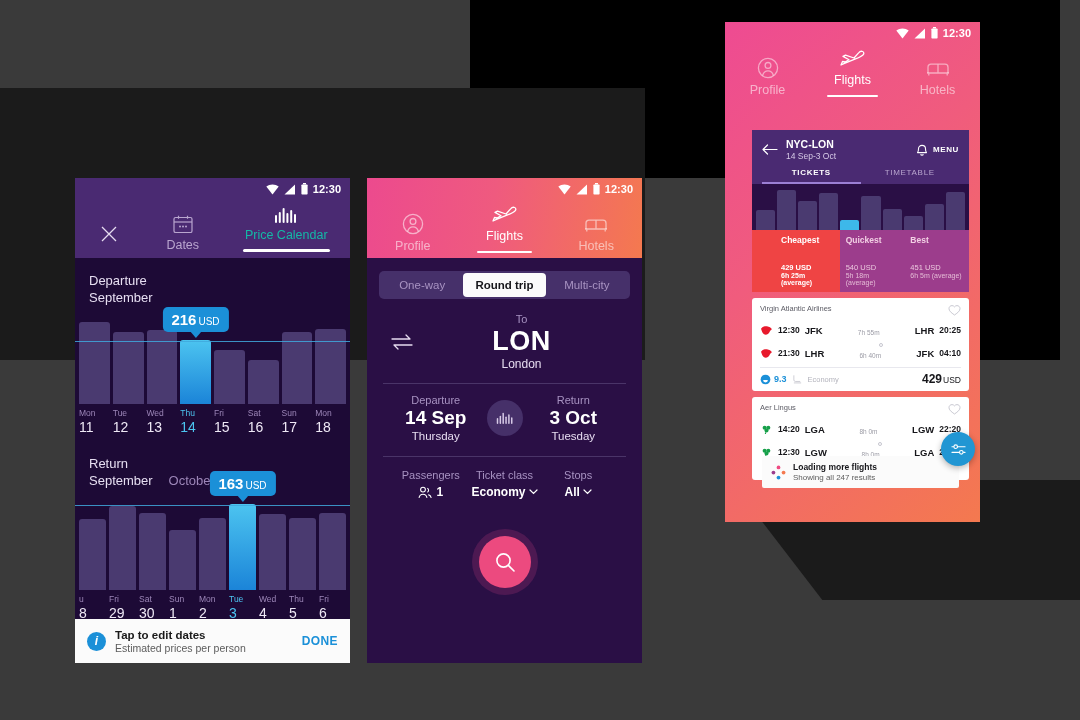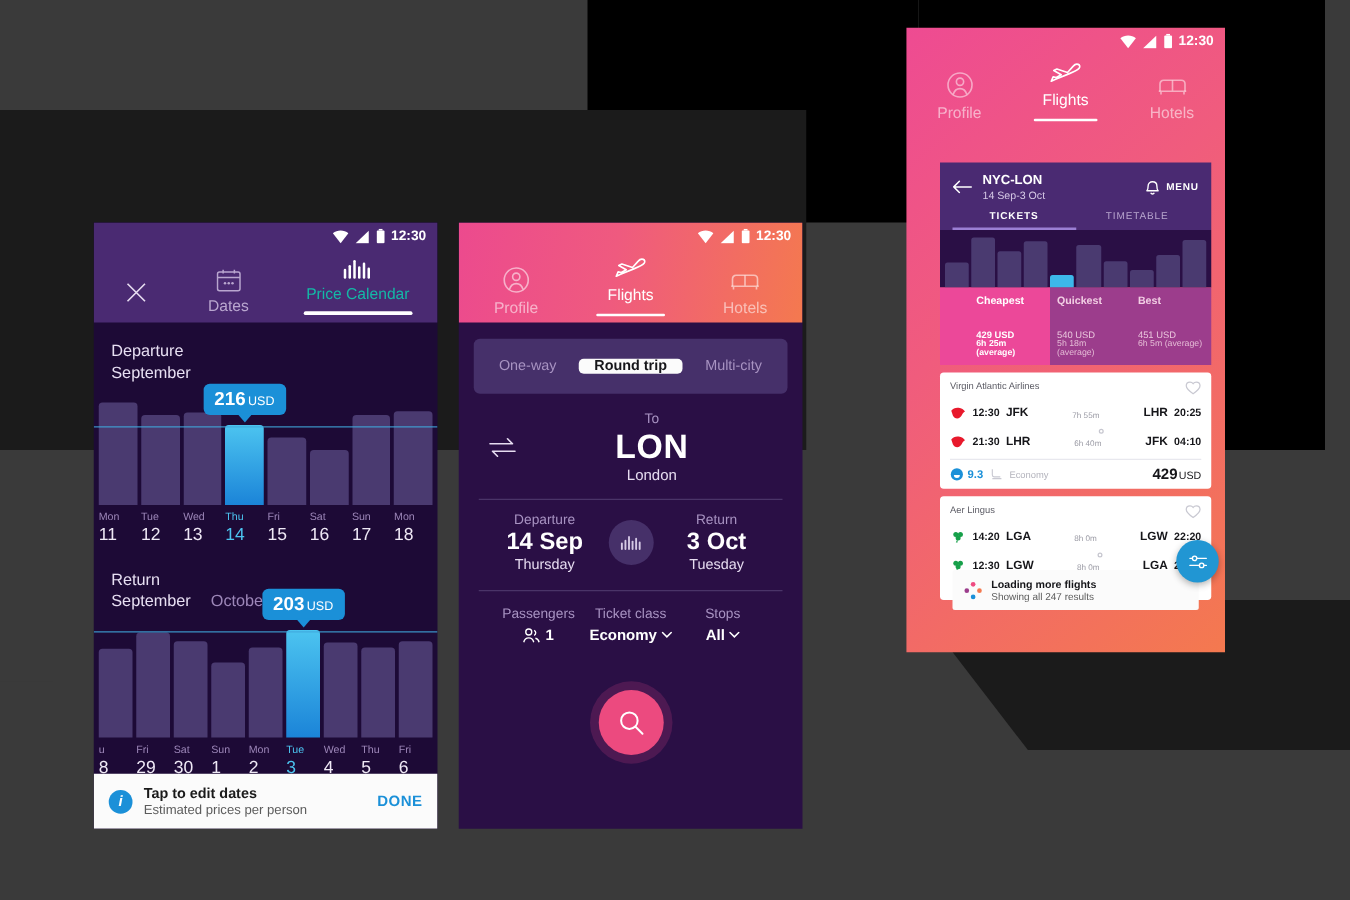--- a/index.html
+++ b/index.html
@@ -82,21 +82,21 @@
   .p1-done { margin-left:auto; color:#1b90d8; font-size:12px; font-weight:700; letter-spacing:.4px; }
 
   
   #phone2 { left:367px; top:178px; width:275px; height:485px; background:#2a0f45; }
   .grad-head { background:linear-gradient(100deg,#ec4a8e 0%,#ef5a7f 45%,#f4794f 100%); }
   .nav3 { display:flex; height:58px; align-items:flex-end; }
   .nav3 .item { flex:1; display:flex; flex-direction:column; align-items:center; gap:4px; padding-bottom:5px; }
   .nav3 .lbl { font-size:12.5px; color:#ffffff; opacity:.55; }
   .nav3 .item.active .lbl { opacity:1; }
   .nav3ul { height:2.5px; background:#fff; border-radius:2px; width:60%; margin:4px auto 0; }
-  .segbar { margin:13px 12px 0; background:#46306a; border-radius:5px; height:44px; display:flex; padding:2px;align-items:center; }
+  .segbar { margin:13px 12px 0; background:#46306a; border-radius:5px; height:28px; display:flex; padding:2px; }
   .seg { flex:1; display:flex; align-items:center; justify-content:center; font-size:11.5px; color:#a893c2; border-radius:4px; }
   .seg.on { background:#fbfbfb; color:#16161a; font-weight:700; }
   .route { display:flex; align-items:center; padding:14px 18px 0; }
   .route .col { flex:1; text-align:center; }
   .route .cap { font-size:11px; color:#a893c2; }
   .route .code { font-size:27px; font-weight:700; color:#fff; letter-spacing:.5px; line-height:32px; }
   .route .city { font-size:12px; color:#e6dcf0; }
   .swap { width:34px; display:flex; align-items:center; justify-content:center; color:#e6dcf0; }
   .divider { height:1px; background:#4a3468; margin:12px 16px 0; }
   .dates { display:flex; align-items:center; padding:10px 18px 0; }
@@ -123,21 +123,21 @@
   .p3-sub { font-size:8.5px; color:#d6c9e6; }
   .p3-menu { margin-left:auto; display:flex; align-items:center; gap:5px; color:#fff; font-size:8px; font-weight:700; letter-spacing:.6px; }
   .p3-tabs { display:flex; margin-top:7px; }
   .p3-tab { flex:1; text-align:center; font-size:8px; letter-spacing:.7px; color:#b9a6cf; padding-bottom:5px; }
   .p3-tab.on { color:#fff; font-weight:700; border-bottom:2.5px solid #9b7fd4; }
   .p3-chart { background:#2a0f45; height:46px; display:flex; align-items:flex-end; gap:2px; padding:0 4px; }
   .p3-chart .b { flex:1; background:#4a3a70; border-radius:2px 2px 0 0; }
   .p3-chart .b.sel { background:#3db8ea; }
   .p3-filters { display:flex; }
   .p3-f { flex:1; padding:5px 6px 6px; background:#9c3d8c; }
-  .p3-f.on { background:#ec4899;padding-left:29px; }
+  .p3-f.on { background:#ef4444;padding-left:29px; }
   .p3-f .t { font-size:8.5px; font-weight:700; color:#f2cfe4; }
   .p3-f.on .t { color:#fff; }
   .p3-f .a { font-size:7.5px; color:#eac6dd; margin-top:18px; }
   .p3-f.on .a { color:#fff; font-weight:700; }
   .p3-f .b2 { font-size:7px; color:#e5bcd6; }
   .p3-f.on .b2 { color:#fff; font-weight:700; }
   .fcard { background:#fff; border-radius:3px; margin-top:6px; padding:6px 8px 5px; }
   .fc-head { display:flex; align-items:flex-start; }
   .fc-air { font-size:7.5px; color:#5d5d66; }
   .fleg { display:flex; align-items:center; gap:5px; margin-top:5px; }
@@ -298,21 +298,21 @@
           <div class="bar" style="height: 77.4px;"></div>
           <div class="bar" style="height: 60.2px;"></div>
           <div class="bar" style="height: 72.24px;"></div>
           <div class="bar sel" style="height: 86px;"></div>
           <div class="bar" style="height: 75.68px;"></div>
           <div class="bar" style="height: 72.24px;"></div>
           <div class="bar" style="height: 77.4px;"></div>
         </div>
       <div class="avgline" id="ret-avg" style="bottom: 84px;"></div>
       <div class="tooltip" id="ret-tip" style="left: 167.5px; transform: translateX(-50%); bottom: 94px;">
-        <span>203</span><span class="u">USD</span>
+        <span>163</span><span class="u">USD</span>
       </div>
     </div>
     <div class="axis" id="ret-axis">
         <div class="cell">
           <div class="d">u</div>
           <div class="n">8</div>
         </div>
         <div class="cell">
           <div class="d">Fri</div>
           <div class="n">29</div>

